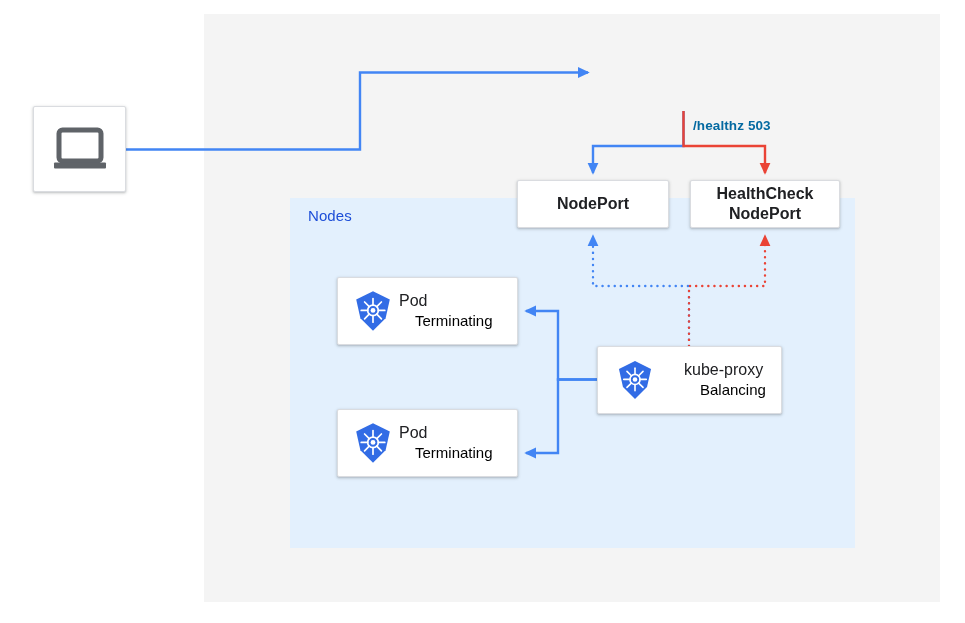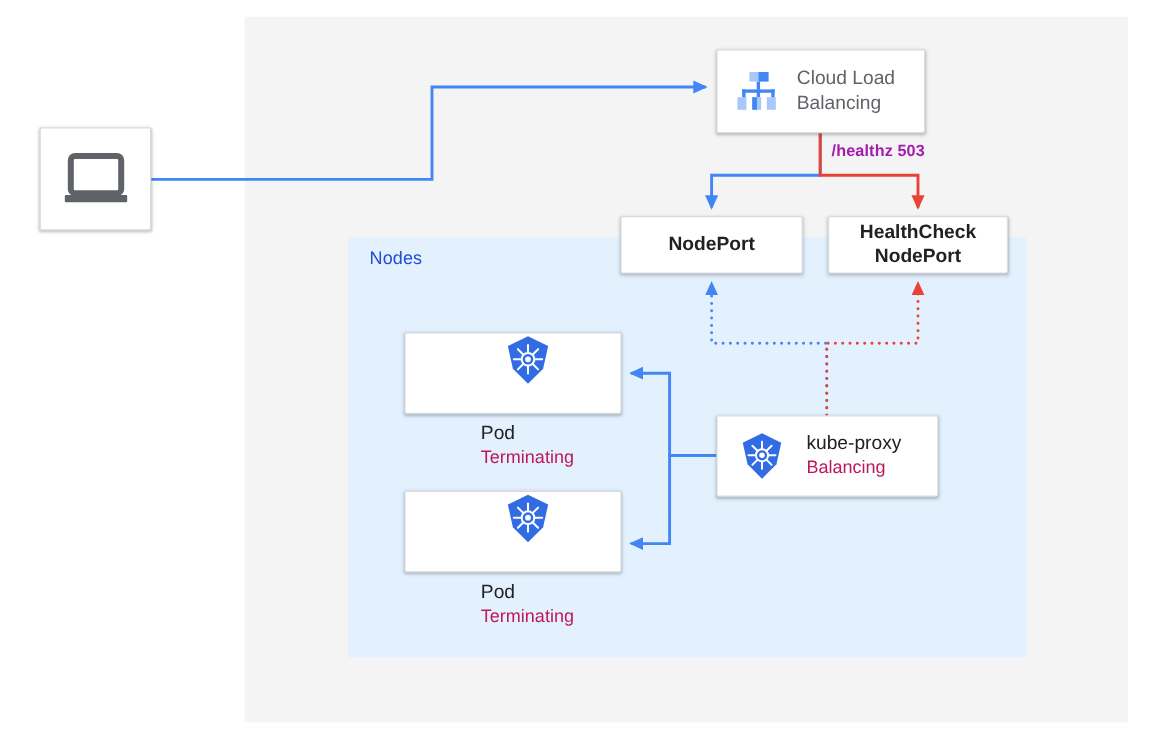--- a/index.html
+++ b/index.html
@@ -117,57 +117,58 @@
     width: 100%;
     text-align: center;
     font-size: 16px;
     font-weight: bold;
     color: #202124;
     line-height: 1.28;
     white-space: pre-line;
   }
 
   
-  .card-pod { left: 337px; width: 181px; height: 68px; padding-left: 24px; gap: 30px; flex-direction: column; }
+  .card-pod { left: 337px; width: 181px; height: 68px; padding-left: 13px; gap: 4px; }
   .card-pod-1 { top: 277px; }
   .card-pod-2 { top: 409px; }
 
   
   .card-kubeproxy {
     left: 597px;
     top: 346px;
     width: 185px;
     height: 68px;
     padding-left: 16px;
-    gap: 16px;
+    gap: 28px;
   }
 
   .k8s-icon { width: 44px; height: 44px; flex: 0 0 auto; display: block; }
   .k8s-icon.small { width: 42px; height: 42px; }
 
   .entity-text { display: flex; flex-direction: column; justify-content: center; }
   .entity-title {
     font-size: 16px;
     color: #202124;
     line-height: 1.25;
   }
   .entity-sub {
     font-size: 15px;
-    color: #be185d;
+    color: #000000;
     line-height: 1.3;
+    margin-left: 16px;
   }
 
   
   .healthz-label {
     position: absolute;
     left: 693px;
     top: 118px;
     font-size: 13.5px;
     font-weight: bold;
-    color: #a21caf;
+    color: #0369a1;
     letter-spacing: .1px;
   }
 </style>
 </head>
 <body>
 
 <div id="stage">
 
   <div class="panel-outer"></div>
   <div class="panel-nodes"></div>
@@ -198,37 +199,20 @@
     <path d="M 597 379.5 L 558 379.5 L 558 453 L 526 453" fill="none" stroke="#4285F4" stroke-width="2.4" marker-end="url(#arrowBlue)"></path>
   </svg>
 
   <div class="card card-laptop">
     <svg class="laptop-icon" viewBox="0 0 54 44" xmlns="http://www.w3.org/2000/svg">
       <rect x="6" y="3" width="42" height="31" rx="3.5" ry="3.5" fill="none" stroke="#5f6368" stroke-width="5"></rect>
       <rect x="1" y="35.5" width="52" height="6" rx="1" ry="1" fill="#5f6368"></rect>
     </svg>
   </div>
 
-  <div class="card card-clb">
-    <svg class="clb-icon" viewBox="0 0 40 34" xmlns="http://www.w3.org/2000/svg">
-      <rect x="12.5" y="1" width="7.5" height="8" fill="#a9c7f8"></rect>
-      <rect x="20" y="1" width="8.5" height="8" fill="#4285f4"></rect>
-      <rect x="18.6" y="9" width="2.8" height="6.5" fill="#4285f4"></rect>
-      <rect x="6.5" y="15.5" width="27" height="2.8" fill="#4285f4"></rect>
-      <rect x="6.5" y="15.5" width="2.8" height="7" fill="#4285f4"></rect>
-      <rect x="18.6" y="15.5" width="2.8" height="7" fill="#4285f4"></rect>
-      <rect x="30.7" y="15.5" width="2.8" height="7" fill="#4285f4"></rect>
-      <rect x="2.5" y="22" width="7.5" height="10.5" fill="#a9c7f8"></rect>
-      <rect x="14.8" y="22" width="4" height="10.5" fill="#4285f4"></rect>
-      <rect x="18.8" y="22" width="3.5" height="10.5" fill="#a9c7f8"></rect>
-      <rect x="27" y="22" width="7.5" height="10.5" fill="#a9c7f8"></rect>
-    </svg>
-    <div class="clb-text">Cloud Load
-Balancing</div>
-  </div>
 
   <div class="healthz-label">/healthz 503</div>
 
   <div class="card card-nodeport centered">
     <div class="port-text">NodePort</div>
   </div>
 
   <div class="card card-hcnodeport centered">
     <div class="port-text">HealthCheck
 NodePort</div>

